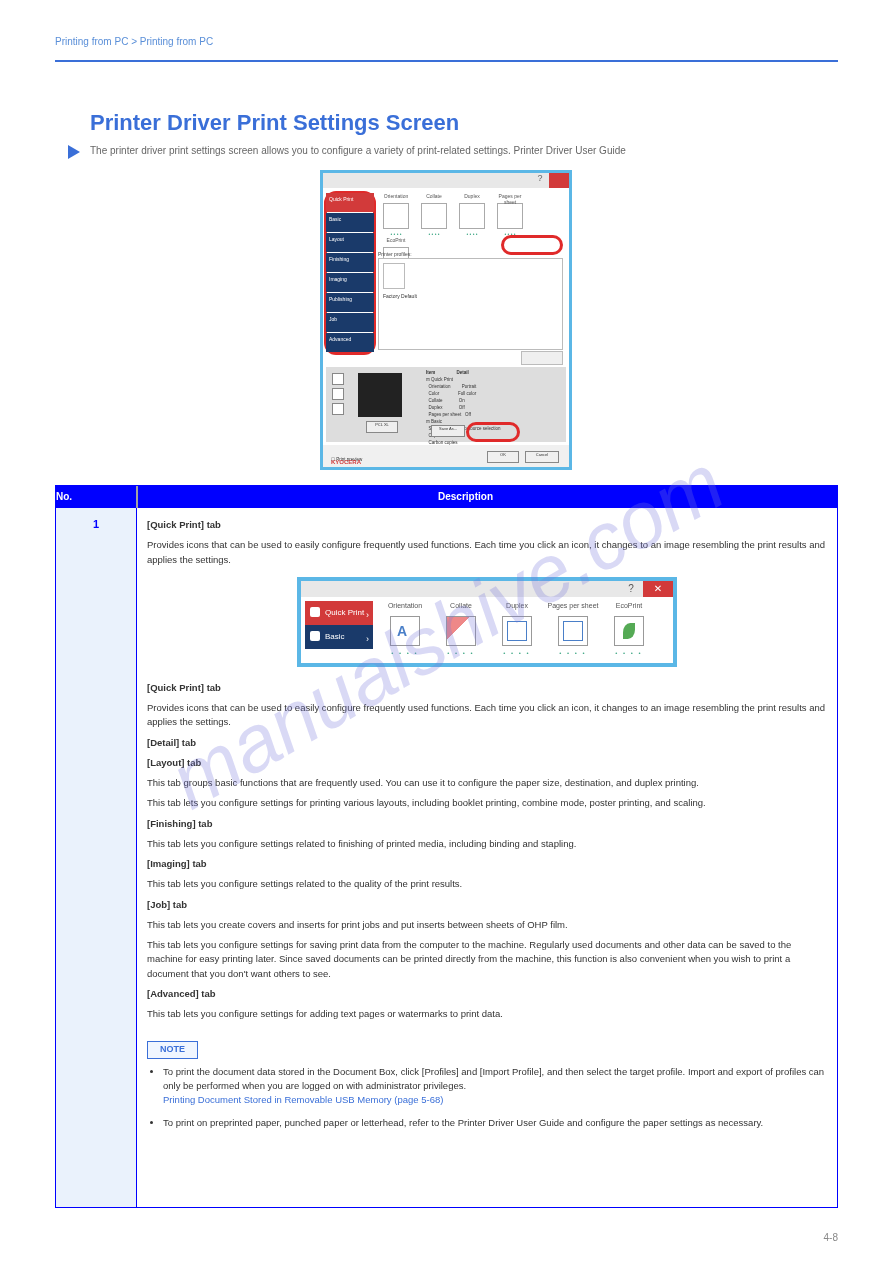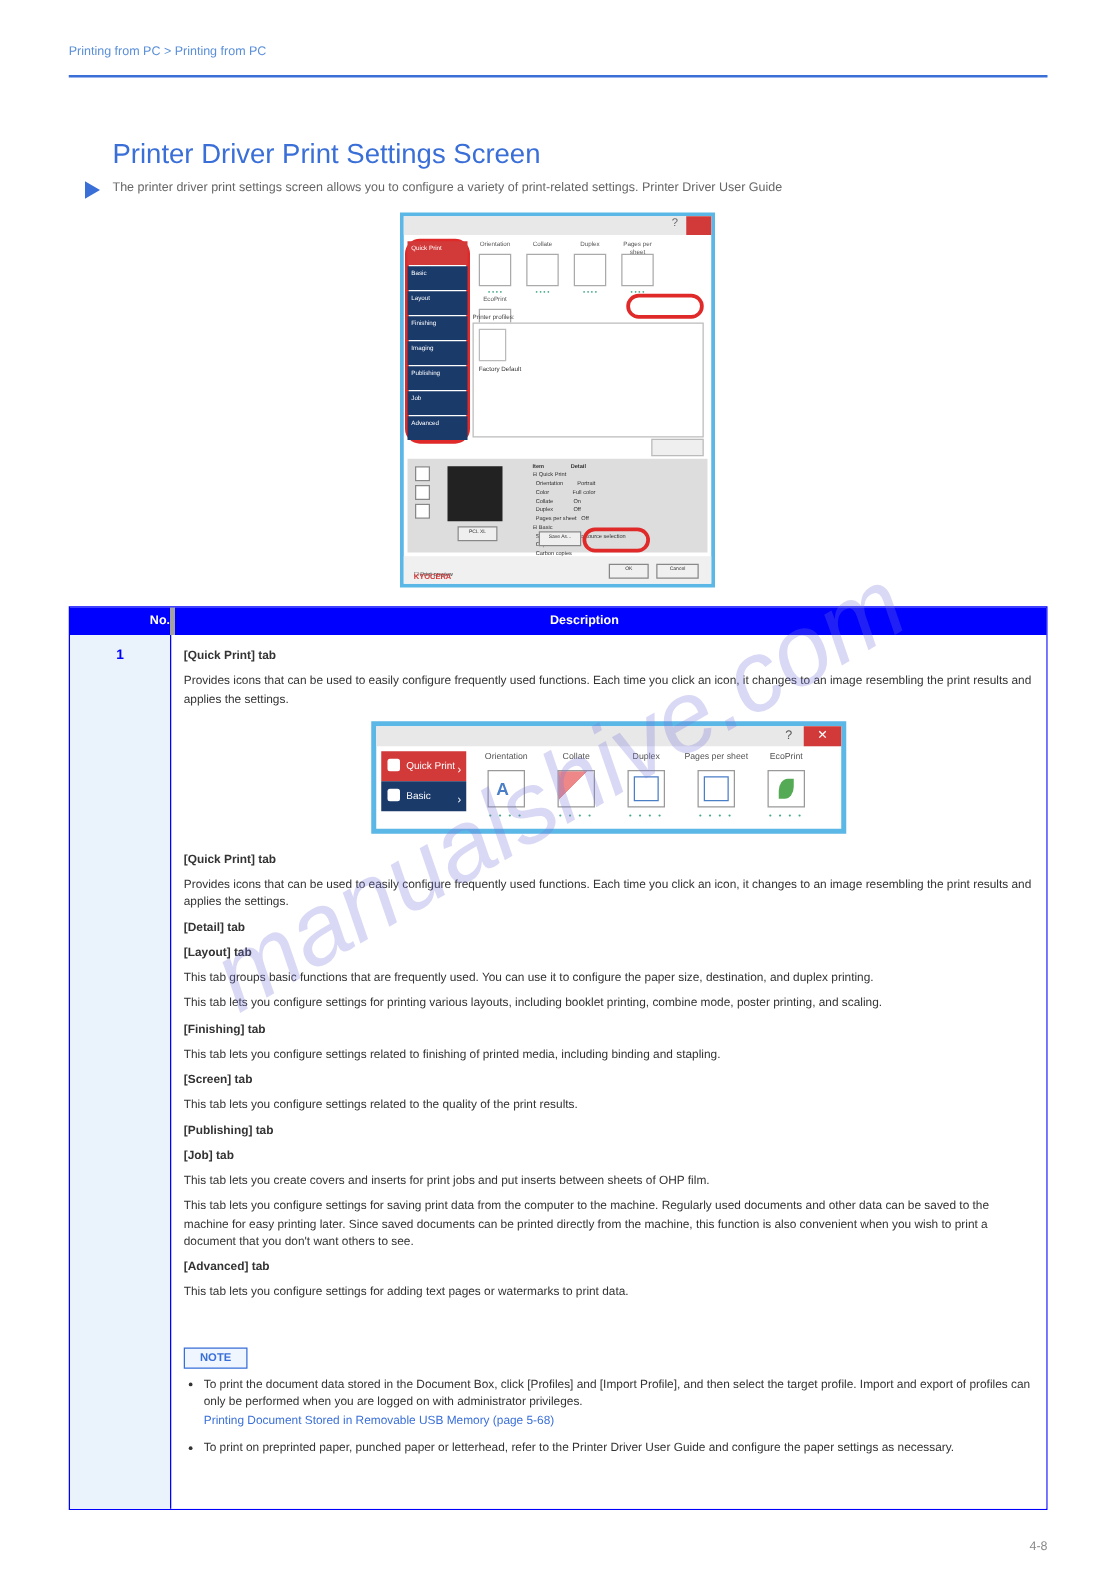--- a/index.html
+++ b/index.html
@@ -1,21 +1,21 @@
 <!DOCTYPE html>
 <html><head>
 <meta charset="utf-8">
 <style>
   html,body{margin:0;padding:0;background:#fff;font-family:Arial,Helvetica,sans-serif;color:#333}
   .page{width:893px;height:1263px;position:relative;background:#fff;overflow:hidden}
   .header-line{position:absolute;left:55px;right:55px;top:60px;height:2px;background:#3a6fd8}
   .breadcrumb{position:absolute;left:55px;top:36px;font-size:10px;color:#5a8fd8}
   .page-number{position:absolute;right:55px;bottom:20px;font-size:10px;color:#888}
   .arrow{position:absolute;left:68px;top:145px;width:0;height:0;border-top:7px solid transparent;border-bottom:7px solid transparent;border-left:12px solid #3a6fd8}
-  .section-title{position:absolute;left:90px;top:110px;font-size:22px;font-weight:normal;color:#3a6fd8}
+  .section-title{position:absolute;left:90px;top:110px;font-size:22px;font-weight:bold;color:#3a6fd8}
   .section-sub{position:absolute;left:90px;top:145px;font-size:10px;color:#666}
   .dlg1{position:absolute;left:320px;top:170px;width:252px;height:300px;background:#fff;border:3px solid #5bb7e6;box-sizing:border-box}
   .dlg1 .titlebar{height:15px;background:#e8e8e8;position:relative}
   .dlg1 .titlebar .tclose{position:absolute;right:0;top:0;width:20px;height:15px;background:#d23a3a}
   .dlg1 .titlebar .thelp{position:absolute;right:22px;top:0;width:14px;height:15px;background:#e8e8e8;color:#666;font-size:9px;text-align:center}
   .dlg1 .sidebar{position:absolute;left:3px;top:20px;width:48px;height:160px}
   .dlg1 .sidebar .tab{height:19px;margin-bottom:1px;background:#1a3a6a;font-size:5px;color:#fff;padding:3px 0 0 3px;position:relative;box-sizing:border-box}
   .dlg1 .sidebar .tab.active{background:#d23a3a}
   .dlg1 .sidebar .ring{position:absolute;left:-2px;top:-2px;right:-2px;bottom:-2px;border:3px solid #e02a2a;border-radius:12px;pointer-events:none}
   .dlg1 .optrow{position:absolute;left:55px;top:20px;right:6px;height:60px}
@@ -39,21 +39,21 @@
   .dlg1 .lower .saveas{position:absolute;left:105px;top:58px;width:32px;height:10px;border:1px solid #888;background:#efefef;font-size:4px;text-align:center}
   .dlg1 .lower .profbtn{position:absolute;left:140px;top:55px;width:48px;height:14px;border:3px solid #e02a2a;border-radius:10px}
   .dlg1 .footer{position:absolute;left:0;right:0;bottom:0;height:22px;background:#f0f0f0}
   .dlg1 .footer .ok{position:absolute;right:50px;bottom:4px;width:30px;height:10px;border:1px solid #888;font-size:4px;text-align:center}
   .dlg1 .footer .cancel{position:absolute;right:10px;bottom:4px;width:32px;height:10px;border:1px solid #888;font-size:4px;text-align:center}
   .dlg1 .footer .chk{position:absolute;left:8px;bottom:5px;font-size:4.5px}
   .dlg1 .brandwrap{position:absolute;left:8px;bottom:2px;font-size:6px;color:#d23a3a;font-weight:bold}
 
   .infotable{position:absolute;left:55px;right:55px;top:485px;bottom:55px;border:1px solid #0000ff}
   .infotable .thead{height:22px;background:#0000ff}
-  .infotable .thead .c1{float:left;width:80px;height:22px;color:#fff;font-size:10px;font-weight:bold;text-align:right;line-height:22px;border-right:4px solid #a3a3a3}
+  .infotable .thead .c1{float:left;width:80px;height:22px;color:#fff;font-size:10px;font-weight:bold;text-align:left;line-height:22px;border-right:2px solid #a3a3a3}
   .infotable .thead .c2{float:left;height:22px;color:#fff;font-size:10px;font-weight:bold;text-align:center;line-height:22px;padding-left:300px}
   .infotable .tbody{position:absolute;left:0;right:0;top:22px;bottom:0;background:#fff}
   .infotable .tbody .lcol{position:absolute;left:0;top:0;bottom:0;width:80px;background:#eaf2fc;border-right:1px solid #0000ff}
   .infotable .tbody .rcol{position:absolute;left:81px;right:0;top:0;bottom:0;padding:10px;font-size:9.5px;color:#333;line-height:1.5}
   .infotable .rowno{position:absolute;left:0;top:10px;width:80px;text-align:center;color:#0000ff;font-weight:bold;font-size:11px}
 
   .dlg2{position:relative;margin:10px auto 0 auto;width:380px;height:90px;background:#fff;border:4px solid #5bb7e6;box-sizing:border-box}
   .dlg2 .tb2{height:16px;background:#e8e8e8;position:relative}
   .dlg2 .tb2 .x{position:absolute;right:0;top:0;width:30px;height:16px;background:#d23a3a;color:#fff;font-size:10px;text-align:center;line-height:16px}
   .dlg2 .tb2 .q{position:absolute;right:32px;top:0;width:20px;height:16px;font-size:10px;color:#555;text-align:center;line-height:16px}
@@ -70,21 +70,21 @@
   .dlg2 .main .mopt .mic{width:28px;height:28px;margin:3px auto;border:1px solid #999;background:#fff;position:relative}
   .dlg2 .main .mopt .mic.a4::after{content:"A";position:absolute;left:6px;top:4px;font-size:14px;color:#4a7fc8;font-weight:bold}
   .dlg2 .main .mopt .mic.collate{background:linear-gradient(135deg,#e88 0%,#e88 40%,#fff 40%)}
   .dlg2 .main .mopt .mic.duplex::before,.dlg2 .main .mopt .mic.pps::before{content:"";position:absolute;left:4px;top:4px;right:4px;bottom:4px;border:1px solid #4a7fc8}
   .dlg2 .main .mopt .mic.eco::after{content:"";position:absolute;left:8px;top:6px;width:12px;height:16px;background:#5a5;border-radius:60% 0 60% 0}
   .dlg2 .main .mopt .mdots{font-size:6px;color:#4a8;letter-spacing:2px}
 
   .watermark{position:absolute;left:50%;top:50%;transform:translate(-50%,-50%) rotate(-30deg);font-size:80px;color:rgba(120,120,220,0.28);font-weight:300;pointer-events:none;white-space:nowrap;font-style:italic}
 
   .rcol p{margin:0 0 6px 0}
-  .rcol .note{margin-top:36px}
+  .rcol .note{margin-top:20px}
   .rcol .note .nt{font-weight:bold;color:#3a6fd8;border:1px solid #3a6fd8;display:inline-block;padding:1px 12px;font-size:9px;background:#f0f6ff}
   .rcol .note ul{margin:6px 0 0 0;padding-left:16px}
   .rcol .note li{margin-bottom:8px}
   .rcol .ref{color:#3a6fd8}
 </style>
 </head>
 <body>
 <div class="page">
   <div class="breadcrumb">
     <span>Printing from PC &gt; Printing from PC</span>
@@ -232,23 +232,22 @@
         </div>
 
         <p style="margin-top:14px"><b>[Quick Print] tab</b></p>
         <p>Provides icons that can be used to easily configure frequently used functions. Each time you click an icon, it changes to an image resembling the print results and applies the settings.</p>
         <p><b>[Detail] tab</b></p>
         <p><b>[Layout] tab</b></p>
         <p>This tab groups basic functions that are frequently used. You can use it to configure the paper size, destination, and duplex printing.</p>
         <p>This tab lets you configure settings for printing various layouts, including booklet printing, combine mode, poster printing, and scaling.</p>
         <p><b>[Finishing] tab</b></p>
         <p>This tab lets you configure settings related to finishing of printed media, including binding and stapling.</p>
-        <p><b>[Screen] tab</b></p>
+        <p><b>[Imaging] tab</b></p>
         <p>This tab lets you configure settings related to the quality of the print results.</p>
-        <p><b>[Publishing] tab</b></p>
         <p><b>[Job] tab</b></p>
         <p>This tab lets you create covers and inserts for print jobs and put inserts between sheets of OHP film.</p>
         <p>This tab lets you configure settings for saving print data from the computer to the machine. Regularly used documents and other data can be saved to the machine for easy printing later. Since saved documents can be printed directly from the machine, this function is also convenient when you wish to print a document that you don't want others to see.</p>
         <p><b>[Advanced] tab</b></p>
         <p>This tab lets you configure settings for adding text pages or watermarks to print data.</p>
 
         <div class="note">
           <span class="nt">NOTE</span>
           <ul>
             <li><span>To print the document data stored in the Document Box, click [Profiles] and [Import Profile], and then select the target profile. Import and export of profiles can only be performed when you are logged on with administrator privileges.</span><br><span class="ref">Printing Document Stored in Removable USB Memory (page 5-68)</span></li>

